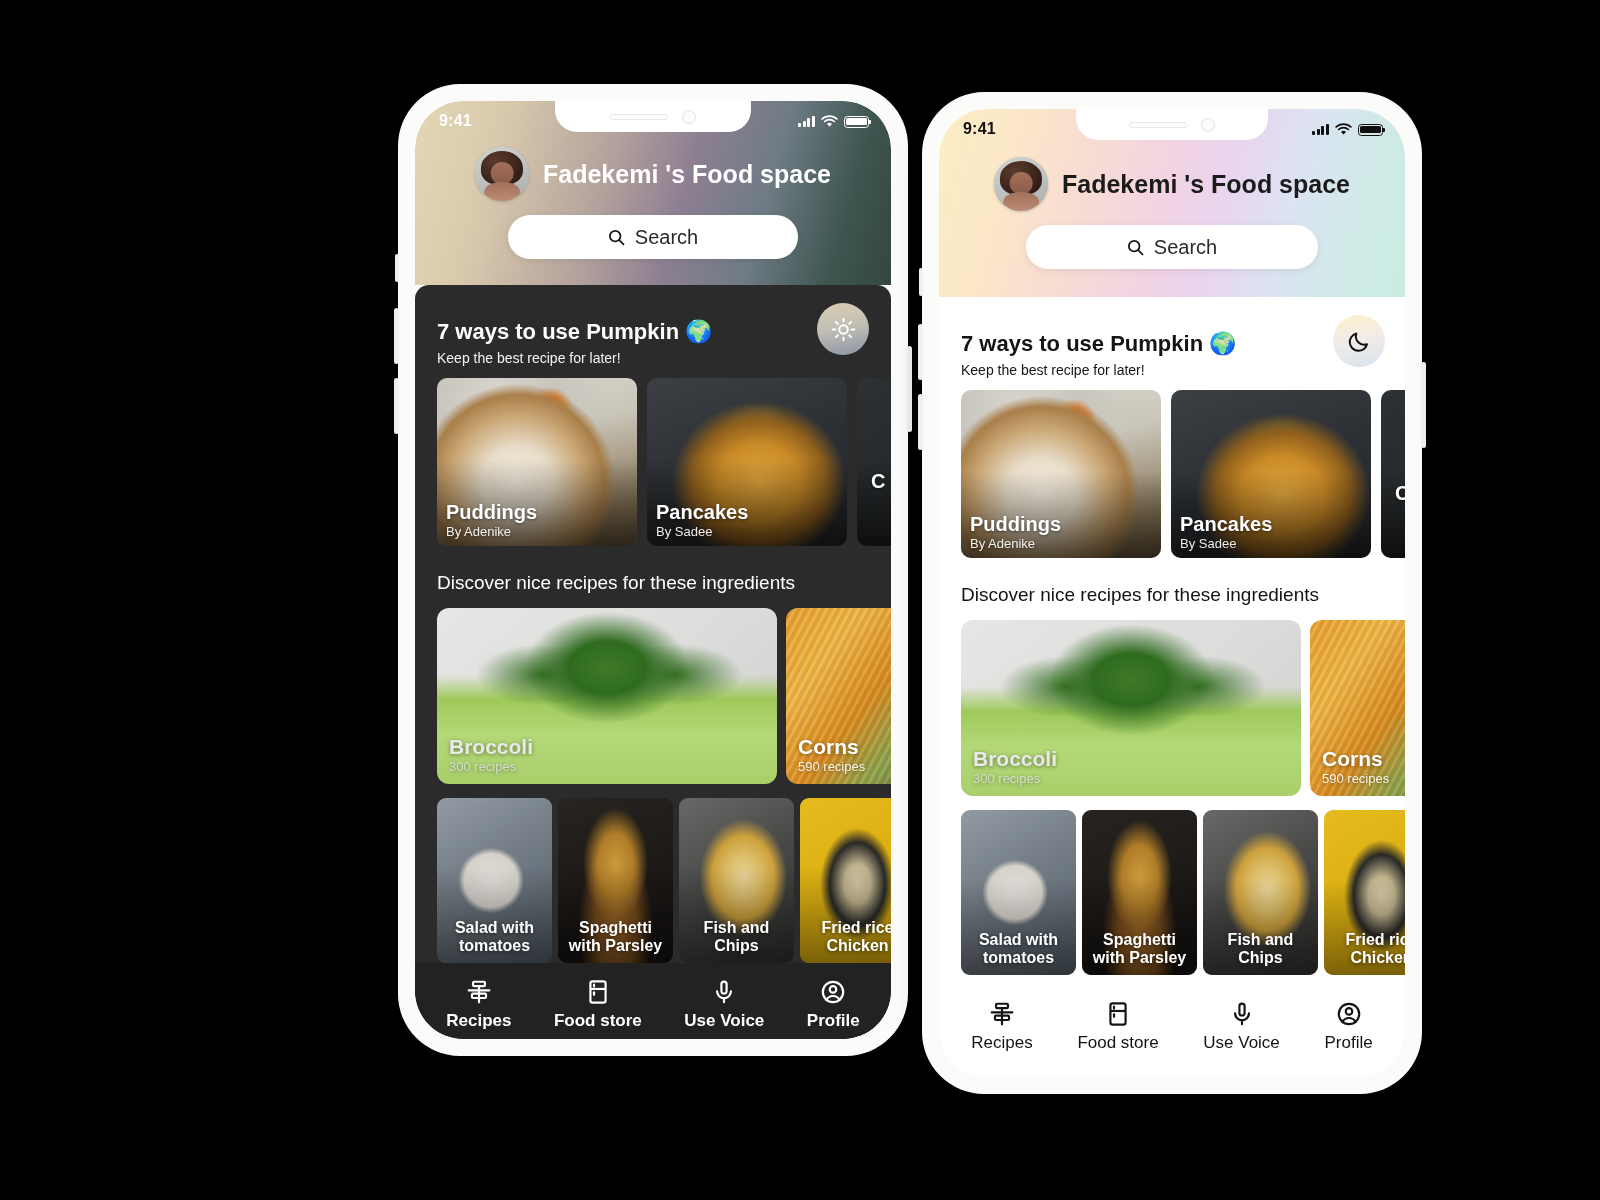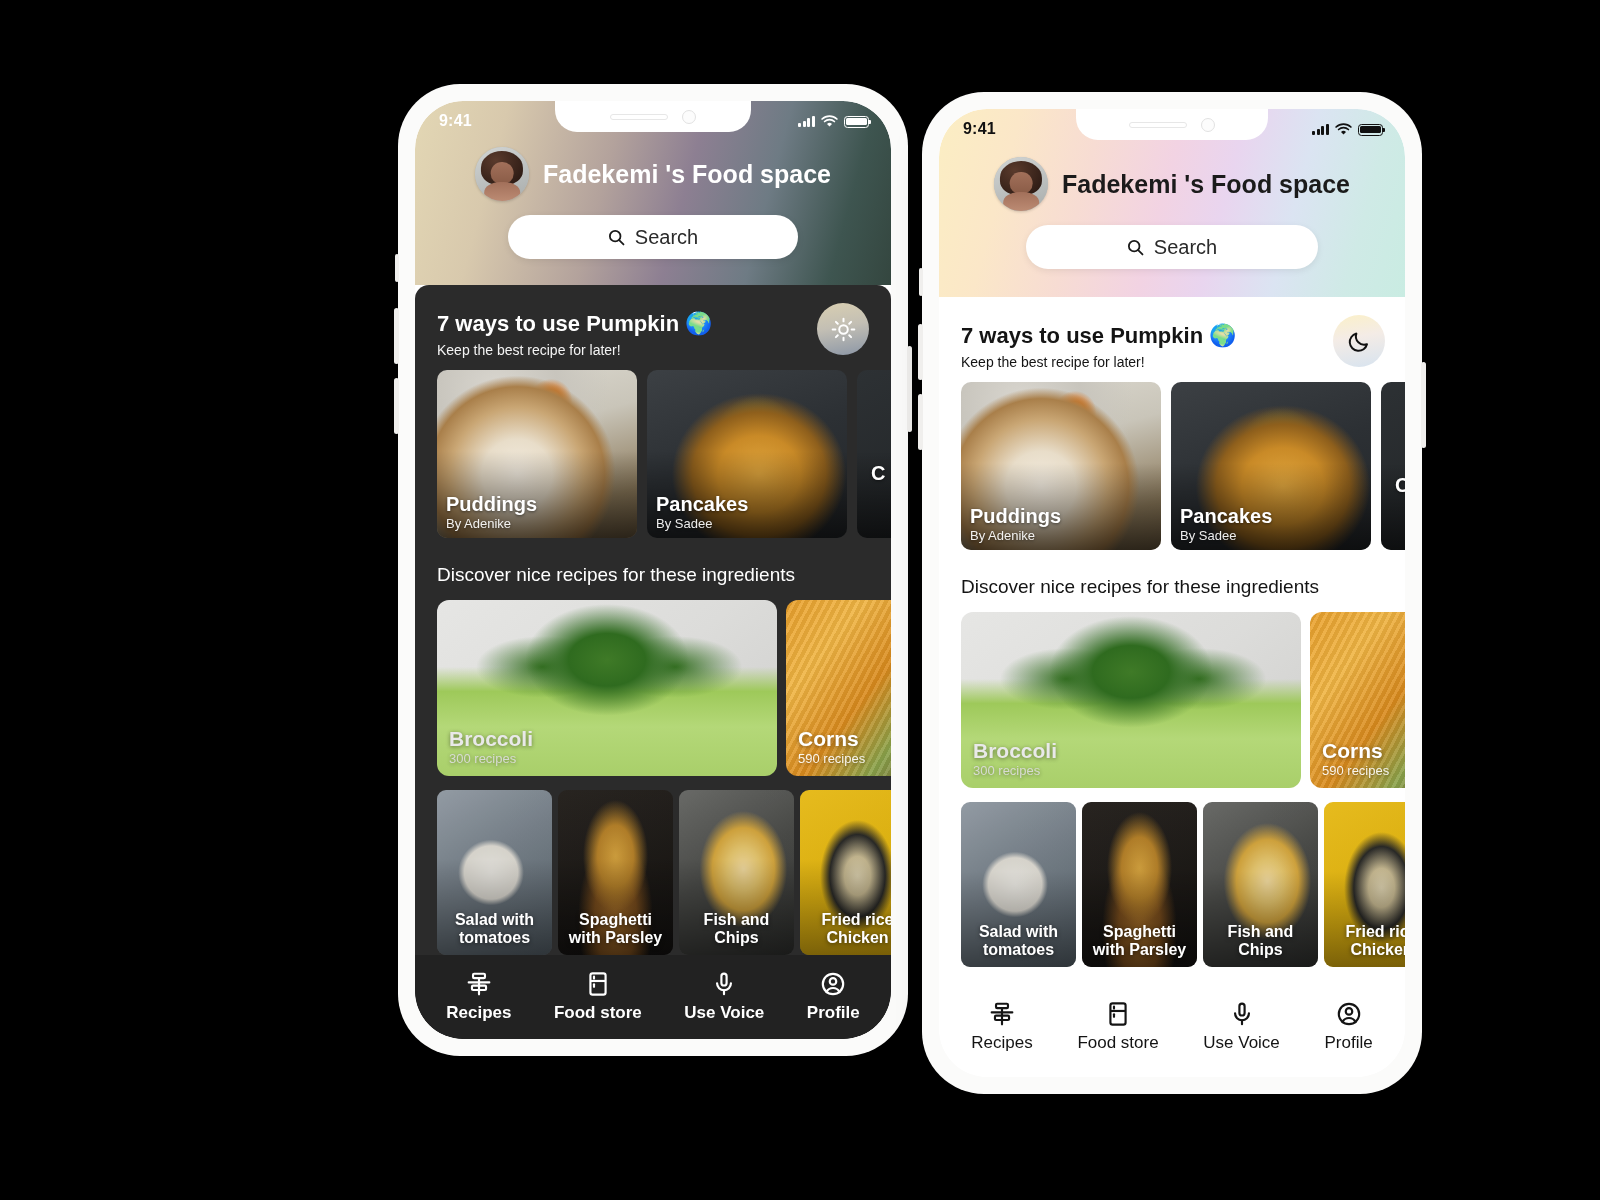--- a/index.html
+++ b/index.html
@@ -133,21 +133,21 @@
   
   .sheet {
     position: relative;
     flex: 1;
     border-top-left-radius: 14px;
     border-top-right-radius: 14px;
     overflow: hidden;
     display: flex;
     flex-direction: column;
   }
-  .sheet .sec-title { font-weight: 700; }
+  .sheet .sec-title { font-weight: 700; margin-top: 8px; }
   .sheet .sec-sub { font-weight: 400; }
 
   .mode-toggle {
     position: absolute;
     border-radius: 50%;
     display: flex; align-items: center; justify-content: center;
     z-index: 12;
   }
 
   

